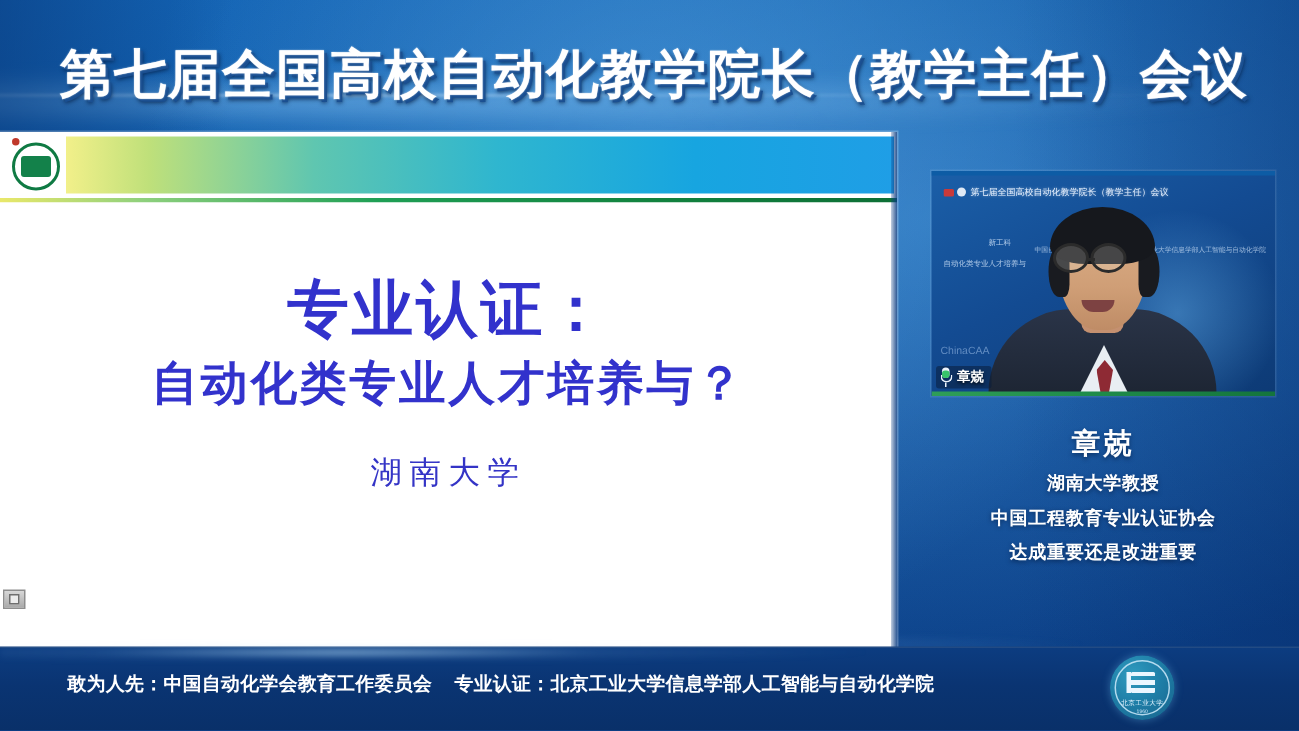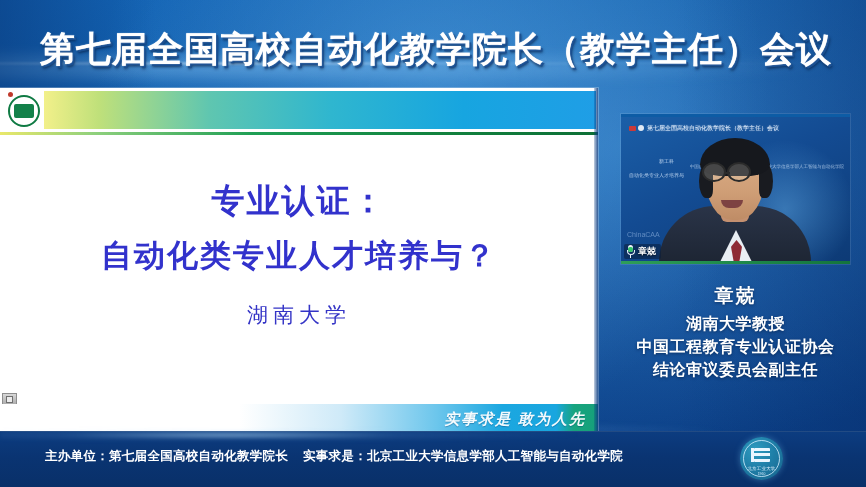--- a/index.html
+++ b/index.html
@@ -86,21 +86,21 @@
     background:#13814a;border-radius:2px;
   }
   .slide-logo .dot{
     position:absolute;left:2px;top:0;width:5px;height:5px;border-radius:50%;
     background:#c0392b;
   }
 
   .slide-body{position:absolute;left:0;top:47px;width:598px;height:250px;background:#fff;}
   .slide-title{
     position:absolute;left:0;right:0;top:44px;text-align:center;
-    color:#3232cc;font-weight:bold;font-size:33px;letter-spacing:2px;
+    color:#3232cc;font-weight:bold;font-size:41px;letter-spacing:2px;
   }
   .slide-title2{
     position:absolute;left:0;right:0;top:100px;text-align:center;
     color:#3232cc;font-weight:bold;font-size:31px;letter-spacing:2px;
   }
   .slide-affil{
     position:absolute;left:0;right:0;top:166px;text-align:center;
     color:#3434c6;font-size:21px;letter-spacing:5px;
     font-family:"Liberation Serif","DejaVu Serif",serif;
   }
@@ -266,21 +266,21 @@
   }
 
   
   .spk-name{
     position:absolute;left:621px;top:283px;width:229px;text-align:center;
     color:#ffffff;font-size:19px;font-weight:bold;letter-spacing:2px;
     text-shadow:0 1px 3px rgba(0,25,60,.6);
   }
   .spk-line{
     position:absolute;left:621px;width:229px;text-align:center;
-    color:#ffffff;font-size:16px;font-weight:bold;letter-spacing:.5px;
+    color:#ffffff;font-size:12px;font-weight:bold;letter-spacing:.5px;
     text-shadow:0 1px 3px rgba(0,25,60,.6);
   }
   .spk-l1{top:314px;}
   .spk-l2{top:337px;font-family:Liberation Serif, serif;}
   .spk-l3{top:360px;}
 
   
   .botbar{
     position:absolute;left:0;bottom:0;width:866px;height:55px;
     background:linear-gradient(180deg,#0c3c80 0%,#0a3472 45%,#093069 100%);
@@ -381,23 +381,20 @@
     </div>
     <div class="slide-greenline"></div>
 
     <div class="slide-body">
       <div class="slide-title">专业认证：</div>
       <div class="slide-title2">自动化类专业人才培养与？</div>
       <div class="slide-affil">湖南大学</div>
     </div>
 
     <div class="slide-ctrl"></div>
-    <div class="slide-footbar">
-      <div class="slide-motto">实事求是 敢为人先</div>
-    </div>
     <div class="slide-rightedge"></div>
   </div>
 
   <div class="video">
     <div class="vb-top"></div>
     <div class="vb-glow"></div>
     <div class="vb-title">
       <span class="vb-badge"></span><span class="vb-badge2"></span><span>第七届全国高校自动化教学院长（教学主任）会议</span>
     </div>
     <div class="vb-sub1">新工科</div>
@@ -430,26 +427,26 @@
         <span class="stem"></span>
       </span>
       <span class="vname-text">章兢</span>
     </div>
     <div class="video-botline"></div>
   </div>
 
   <div class="spk-name">章兢</div>
   <div class="spk-line spk-l1">湖南大学教授</div>
   <div class="spk-line spk-l2">中国工程教育专业认证协会</div>
-  <div class="spk-line spk-l3">结论审议委员会副主任</div>
+  <div class="spk-line spk-l3">达成重要还是改进重要</div>
 
   <div class="botbar">
     <div class="glow"></div>
-    <div class="org1">主办单位：第七届全国高校自动化教学院长</div>
-    <div class="org2">实事求是：北京工业大学信息学部人工智能与自动化学院</div>
+    <div class="org1">敢为人先：中国自动化学会教育工作委员会</div>
+    <div class="org2">专业认证：北京工业大学信息学部人工智能与自动化学院</div>
   </div>
 
 
   <div class="bjut">
     <div class="bjut-out"></div>
     <div class="bjut-ring"></div>
     <div class="bjut-e"></div>
     <div class="bjut-cn">北京工业大学</div>
     <div class="bjut-yr">1960</div>
   </div>

